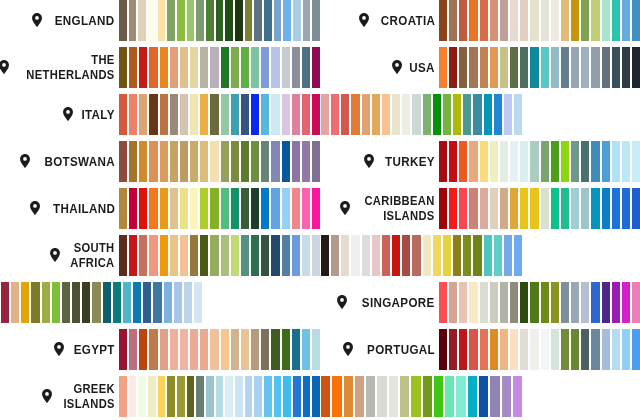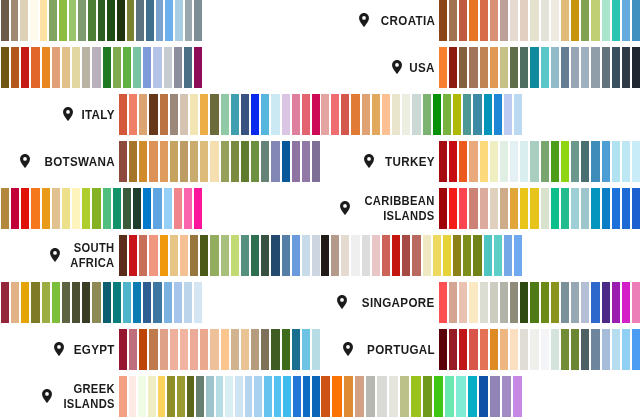--- a/index.html
+++ b/index.html
@@ -88,20 +88,27 @@
   }
   .swatch:last-child { border-right: 0; }
 </style>
 </head>
 <body>
 
 <div class="board">
 
   <div class="column" id="col-left">
   <div class="palette-row">
+    <div class="label-cell">
+      <svg class="pin-icon" viewBox="0 0 24 34" xmlns="http://www.w3.org/2000/svg">
+        <path d="M12 0C5.4 0 0 5.4 0 12c0 8.4 12 22 12 22s12-13.6 12-22C24 5.4 18.6 0 12 0z" fill="#1b1b1b"></path>
+        <circle cx="12" cy="12" r="4.6" fill="#ffffff"></circle>
+      </svg>
+      <div class="place-name">ENGLAND</div>
+    </div>
     <div class="swatches">
           <div class="swatch" title="#6b5b48" style="background: rgb(107, 91, 72);"></div>
           <div class="swatch" title="#a08a73" style="background: rgb(160, 138, 115);"></div>
           <div class="swatch" title="#ddd2b8" style="background: rgb(221, 210, 184);"></div>
           <div class="swatch" title="#fdfcec" style="background: rgb(253, 252, 236);"></div>
           <div class="swatch" title="#fbe2a4" style="background: rgb(251, 226, 164);"></div>
           <div class="swatch" title="#82a463" style="background: rgb(130, 164, 99);"></div>
           <div class="swatch" title="#8cbd3f" style="background: rgb(140, 189, 63);"></div>
           <div class="swatch" title="#99c46a" style="background: rgb(153, 196, 106);"></div>
           <div class="swatch" title="#7f9a6e" style="background: rgb(127, 154, 110);"></div>
@@ -114,20 +121,28 @@
           <div class="swatch" title="#3e708e" style="background: rgb(62, 112, 142);"></div>
           <div class="swatch" title="#7aa2cf" style="background: rgb(122, 162, 207);"></div>
           <div class="swatch" title="#6cb0ef" style="background: rgb(108, 176, 239);"></div>
           <div class="swatch" title="#a9cee4" style="background: rgb(169, 206, 228);"></div>
           <div class="swatch" title="#9aa7ae" style="background: rgb(154, 167, 174);"></div>
           <div class="swatch" title="#7e8e96" style="background: rgb(126, 142, 150);"></div>
         </div>
   </div>
 
   <div class="palette-row">
+    <div class="label-cell">
+      <svg class="pin-icon" viewBox="0 0 24 34" xmlns="http://www.w3.org/2000/svg">
+        <path d="M12 0C5.4 0 0 5.4 0 12c0 8.4 12 22 12 22s12-13.6 12-22C24 5.4 18.6 0 12 0z" fill="#1b1b1b"></path>
+        <circle cx="12" cy="12" r="4.6" fill="#ffffff"></circle>
+      </svg>
+      <div class="place-name two-line">THE
+NETHERLANDS</div>
+    </div>
     <div class="swatches">
           <div class="swatch" title="#6f5713" style="background: rgb(111, 87, 19);"></div>
           <div class="swatch" title="#b3581c" style="background: rgb(179, 88, 28);"></div>
           <div class="swatch" title="#c61a17" style="background: rgb(198, 26, 23);"></div>
           <div class="swatch" title="#e2652a" style="background: rgb(226, 101, 42);"></div>
           <div class="swatch" title="#e8861f" style="background: rgb(232, 134, 31);"></div>
           <div class="swatch" title="#e2a079" style="background: rgb(226, 160, 121);"></div>
           <div class="swatch" title="#e1c089" style="background: rgb(225, 192, 137);"></div>
           <div class="swatch" title="#e2d7a1" style="background: rgb(226, 215, 161);"></div>
           <div class="swatch" title="#b9b3a3" style="background: rgb(185, 179, 163);"></div>
@@ -203,20 +218,27 @@
           <div class="swatch" title="#668379" style="background: rgb(102, 131, 121);"></div>
           <div class="swatch" title="#8287b5" style="background: rgb(130, 135, 181);"></div>
           <div class="swatch" title="#06599a" style="background: rgb(6, 89, 154);"></div>
           <div class="swatch" title="#8e74a2" style="background: rgb(142, 116, 162);"></div>
           <div class="swatch" title="#9079a7" style="background: rgb(144, 121, 167);"></div>
           <div class="swatch" title="#7d6f96" style="background: rgb(125, 111, 150);"></div>
         </div>
   </div>
 
   <div class="palette-row">
+    <div class="label-cell">
+      <svg class="pin-icon" viewBox="0 0 24 34" xmlns="http://www.w3.org/2000/svg">
+        <path d="M12 0C5.4 0 0 5.4 0 12c0 8.4 12 22 12 22s12-13.6 12-22C24 5.4 18.6 0 12 0z" fill="#1b1b1b"></path>
+        <circle cx="12" cy="12" r="4.6" fill="#ffffff"></circle>
+      </svg>
+      <div class="place-name">THAILAND</div>
+    </div>
     <div class="swatches">
           <div class="swatch" title="#b2883c" style="background: rgb(178, 136, 60);"></div>
           <div class="swatch" title="#c20037" style="background: rgb(194, 0, 55);"></div>
           <div class="swatch" title="#e01208" style="background: rgb(224, 18, 8);"></div>
           <div class="swatch" title="#f5781d" style="background: rgb(245, 120, 29);"></div>
           <div class="swatch" title="#e99a18" style="background: rgb(233, 154, 24);"></div>
           <div class="swatch" title="#e2c191" style="background: rgb(226, 193, 145);"></div>
           <div class="swatch" title="#ece18a" style="background: rgb(236, 225, 138);"></div>
           <div class="swatch" title="#fcf3bd" style="background: rgb(252, 243, 189);"></div>
           <div class="swatch" title="#aece2e" style="background: rgb(174, 206, 46);"></div>

